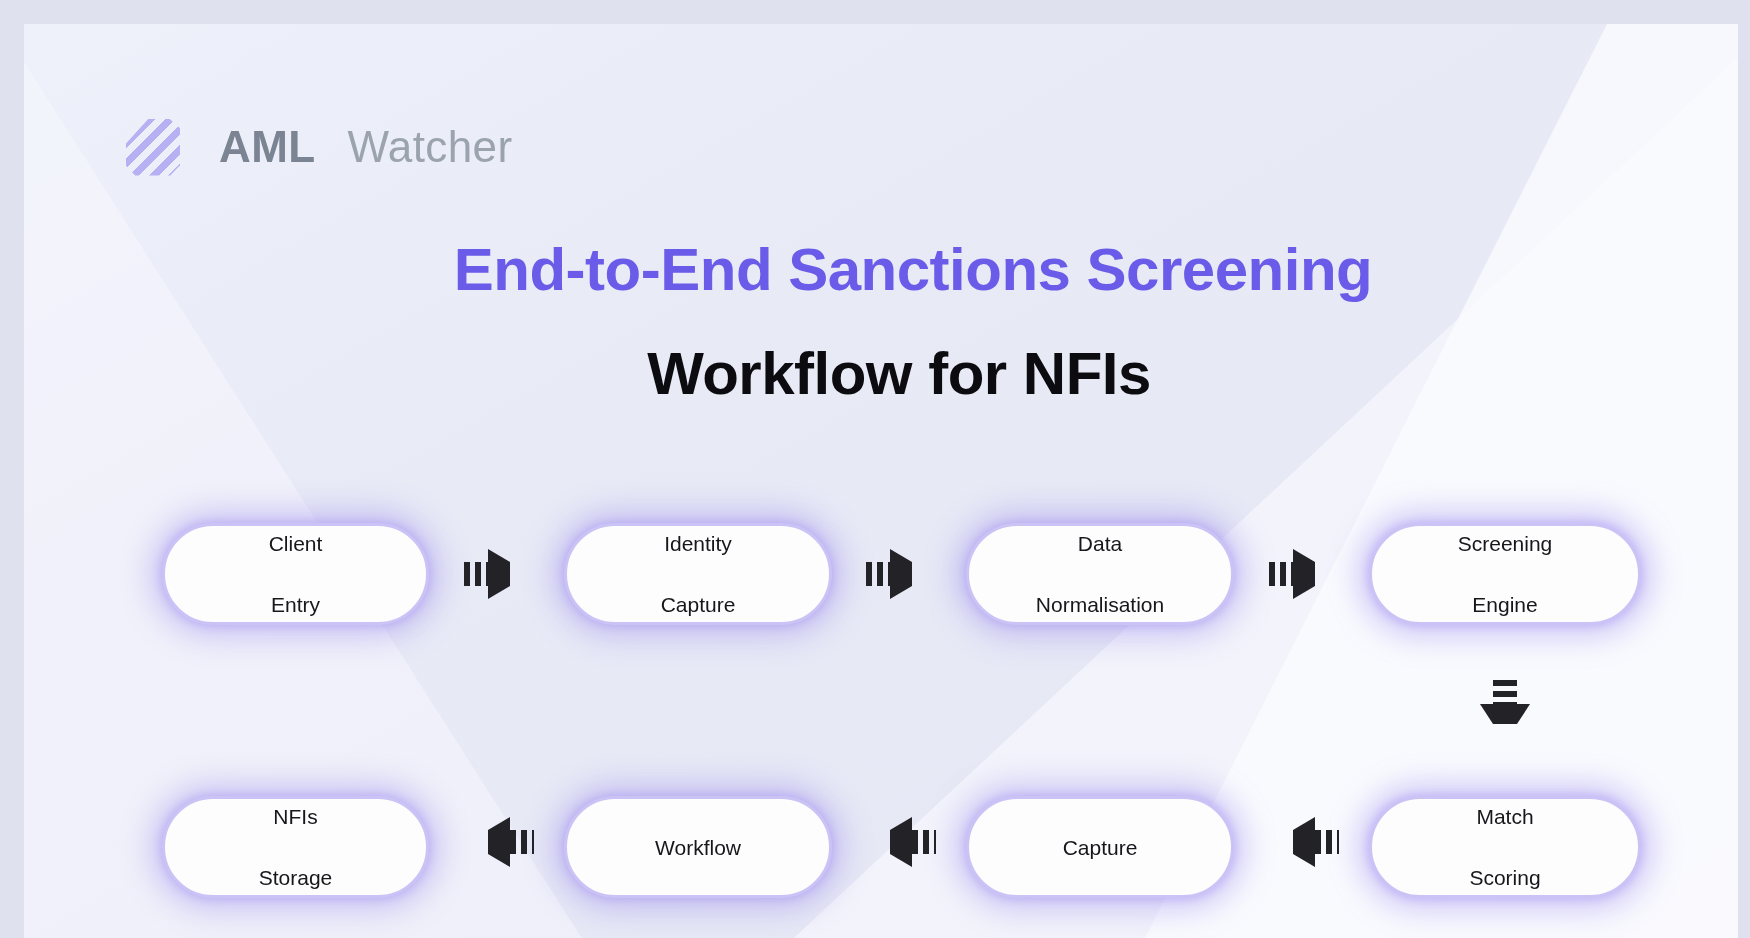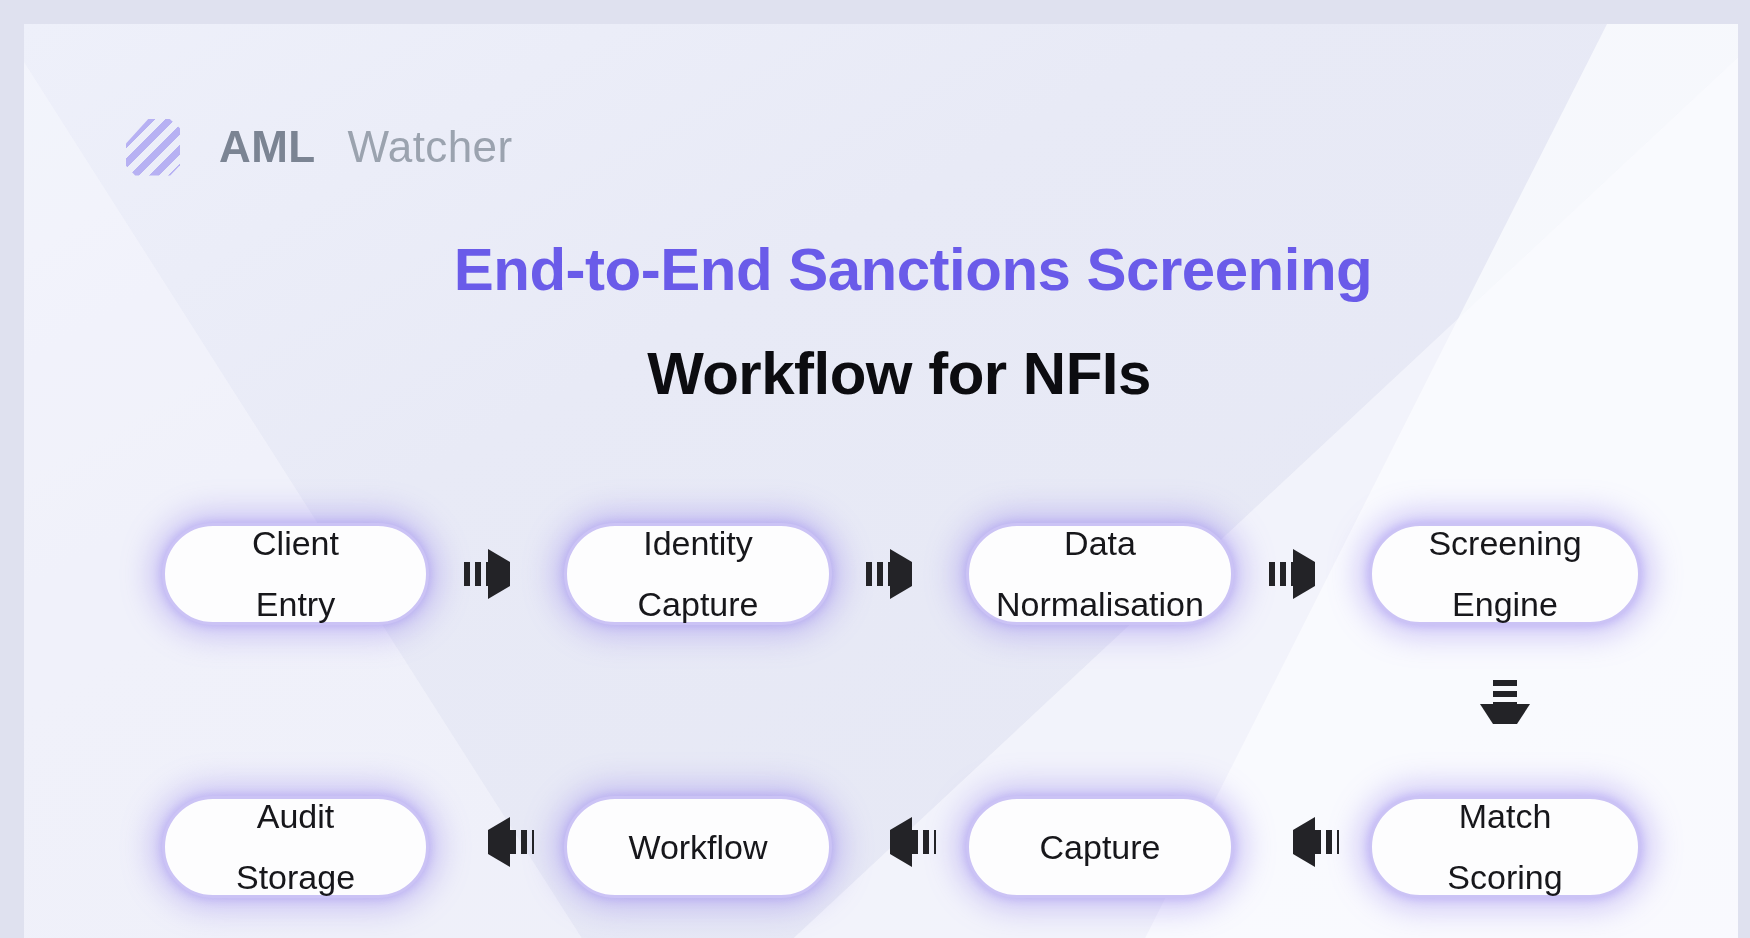--- a/index.html
+++ b/index.html
@@ -34,21 +34,21 @@
   .title-line1 { display:block; color:#6a5be9;margin-left:28px; }
   .title-line2 { display:block; color:#0c0c10; }
 
   
   .node {
     position:absolute; height:102px; border-radius:51px;
     background:#fdfdfe;
     border:3px solid #cbc3f5;
     box-shadow:0 0 30px 11px rgba(146,126,238,0.40), 0 0 8px 2px rgba(146,126,238,0.30);
     display:flex; flex-direction:column; align-items:center; justify-content:center;
-    font-size:34px; font-weight:500; color:#17171b; line-height:37px; text-align:center;
+    font-size:21px; font-weight:500; color:#17171b; line-height:37px; text-align:center;
   }
   .node span { display:block; }
   .row1 { top:499px; }
   .row2 { top:772px; }
   .col1 { left:138px;  width:267px; }
   .col2 { left:540px;  width:268px; }
   .col3 { left:942px;  width:268px; }
   .col4 { left:1345px; width:272px; }
 
   
@@ -96,21 +96,21 @@
   <div class="node row1 col2">
     <span>Identity</span>
     <span>Capture</span>
   </div>
   <div class="node row1 col4">
     <span>Screening</span>
     <span>Engine</span>
   </div>
 
   <div class="node row2 col1">
-    <span>Audit</span>
+    <span>NFIs</span>
     <span>Storage</span>
   </div>
   <div class="node row2 col2">
     <span>Workflow</span>
   </div>
   <div class="node row2 col3">
     <span>Capture</span>
   </div>
   <div class="node row2 col4">
     <span>Match</span>

